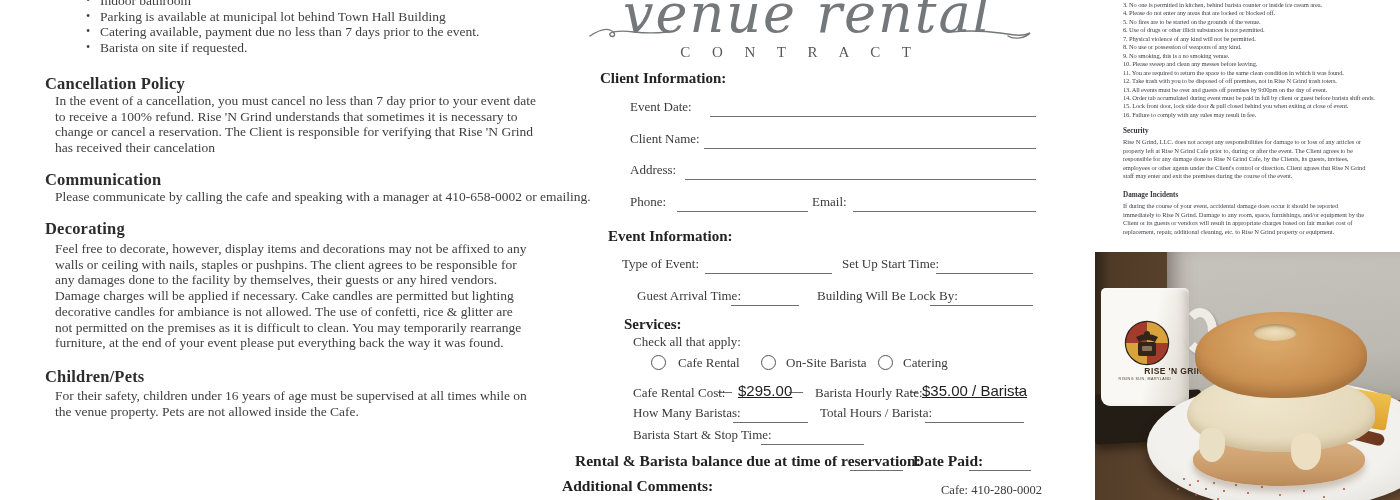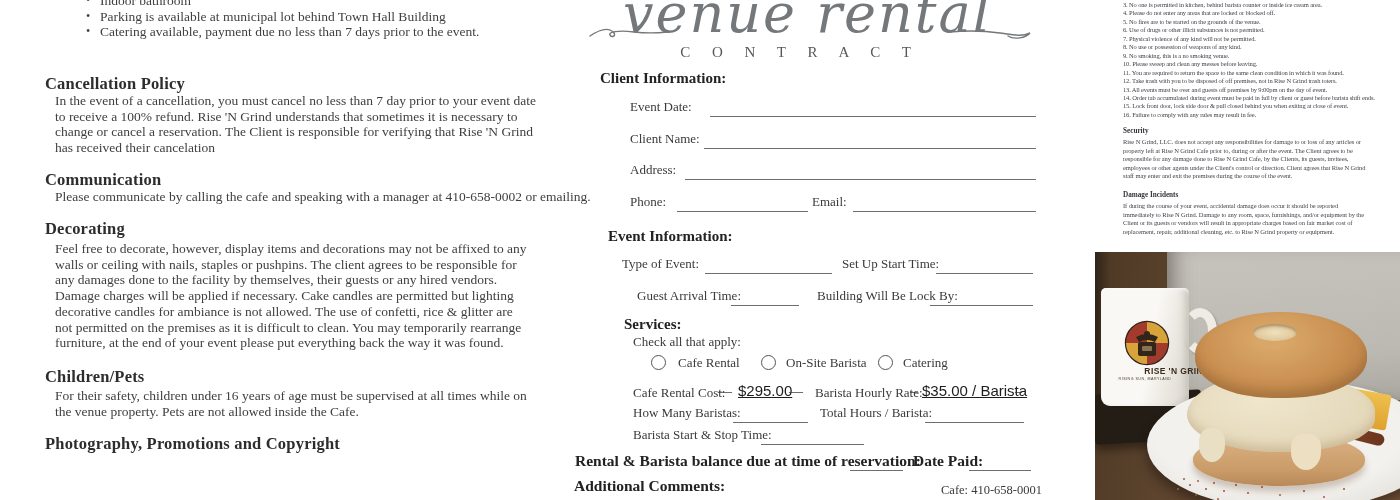--- a/index.html
+++ b/index.html
@@ -71,35 +71,35 @@
 </style>
 </head>
 <body>
 
 <div class="page">
 
   <ul class="bullets">
     <li>Indoor bathroom</li>
     <li>Parking is available at municipal lot behind Town Hall Building</li>
     <li>Catering available, payment due no less than 7 days prior to the event.</li>
+    <li>Barista on site if requested.</li>
   </ul>
 
   <div class="sec-h" style="top:74px;">Cancellation Policy</div>
   <div class="sec-p" style="top:93px; width:482px;">In the event of a cancellation, you must cancel no less than 7 day prior to your event date to receive a 100% refund. Rise 'N Grind understands that sometimes it is necessary to change or cancel a reservation. The Client is responsible for verifying that Rise 'N Grind has received their cancelation</div>
 
   <div class="sec-h" style="top:170px;">Communication</div>
   <div class="sec-p" style="top:189px; width:520px; white-space:nowrap;">Please communicate by calling the cafe and speaking with a manager at 410-658-0002 or emailing.</div>
 
   <div class="sec-h" style="top:219px;">Decorating</div>
   <div class="sec-p" style="top:241px; width:478px;"> Feel free to decorate, however, display items and decorations may not be affixed to any walls or ceiling with nails, staples or pushpins. The client agrees to be responsible for any damages done to the facility by themselves, their guests or any hired vendors. Damage charges will be applied if necessary. Cake candles are permitted but lighting decorative candles for ambiance is not allowed. The use of confetti, rice &amp; glitter are not permitted on the premises as it is difficult to clean. You may temporarily rearrange furniture, at the end of your event please put everything back the way it was found.</div>
 
   <div class="sec-h" style="top:367px;">Children/Pets</div>
   <div class="sec-p" style="top:388px; width:482px;">For their safety, children under 16 years of age must be supervised at all times while on the venue property. Pets are not allowed inside the Cafe.</div>
 
-  <div class="sec-h" style="top:434px;">Photography, Promotions and Copyright</div>
 
   <div class="script-title">venue rental</div>
   <svg class="flourish" style="left:588px;" width="80" height="18" viewBox="0 0 80 18">
     <path d="M2 12 C14 4, 22 4, 26 9 C28 12, 24 14, 22 11 C20 8, 30 6, 46 8 C60 9.5, 70 9, 79 8" fill="none" stroke="#74787b" stroke-width="1.4" stroke-linecap="round"></path>
   </svg>
   <svg class="flourish" style="left:948px;" width="84" height="18" viewBox="0 0 84 18">
     <path d="M2 8 C18 6.5, 38 7, 52 9 C66 11, 74 13, 82 9 C78 14, 66 16, 60 12" fill="none" stroke="#74787b" stroke-width="1.4" stroke-linecap="round"></path>
   </svg>
   <div class="contract-sub">C O N T R A C T</div>
 
@@ -156,22 +156,22 @@
   <div class="blank" style="left:925px; top:421px; width:99px;"></div>
 
   <div class="mid-label" style="left:633px; top:427px;">Barista Start &amp; Stop Time:</div>
   <div class="blank" style="left:761px; top:443px; width:103px;"></div>
 
   <div class="bold-line" style="left:575px; top:452px;">Rental &amp; Barista balance due at time of reservation:</div>
   <div class="blank" style="left:850px; top:469px; width:53px; border-bottom-width:1.4px;"></div>
   <div class="bold-line" style="left:913px; top:452px;">Date Paid:</div>
   <div class="blank" style="left:969px; top:469px; width:62px; border-bottom-width:1.4px;"></div>
 
-  <div class="bold-line" style="left:574px; top:477px;">Additional Comments:</div>
-  <div class="cafe-phone" style="left:941px; top:483px;">Cafe: 410-658-0001</div>
+  <div class="bold-line" style="left:562px; top:477px;">Additional Comments:</div>
+  <div class="cafe-phone" style="left:941px; top:483px;">Cafe: 410-280-0002</div>
 
   <ul class="rules">
     <li>3.  No one is permitted in kitchen, behind barista counter or inside ice cream area.</li>
     <li>4.  Please do not enter any areas that are locked or blocked off.</li>
     <li>5.  No fires are to be started on the grounds of the venue.</li>
     <li>6.  Use of drugs or other illicit substances is not permitted.</li>
     <li>7.  Physical violence of any kind will not be permitted.</li>
     <li>8.  No use or possession of weapons of any kind.</li>
     <li>9.  No smoking, this is a no smoking venue.</li>
     <li>10. Please sweep and clean any messes before leaving.</li>

